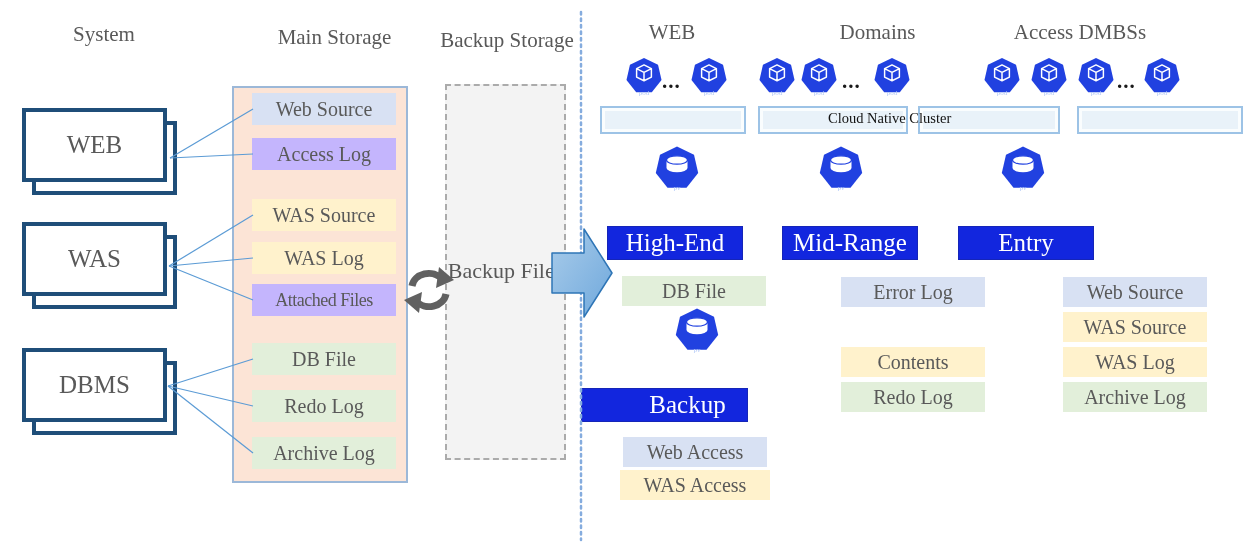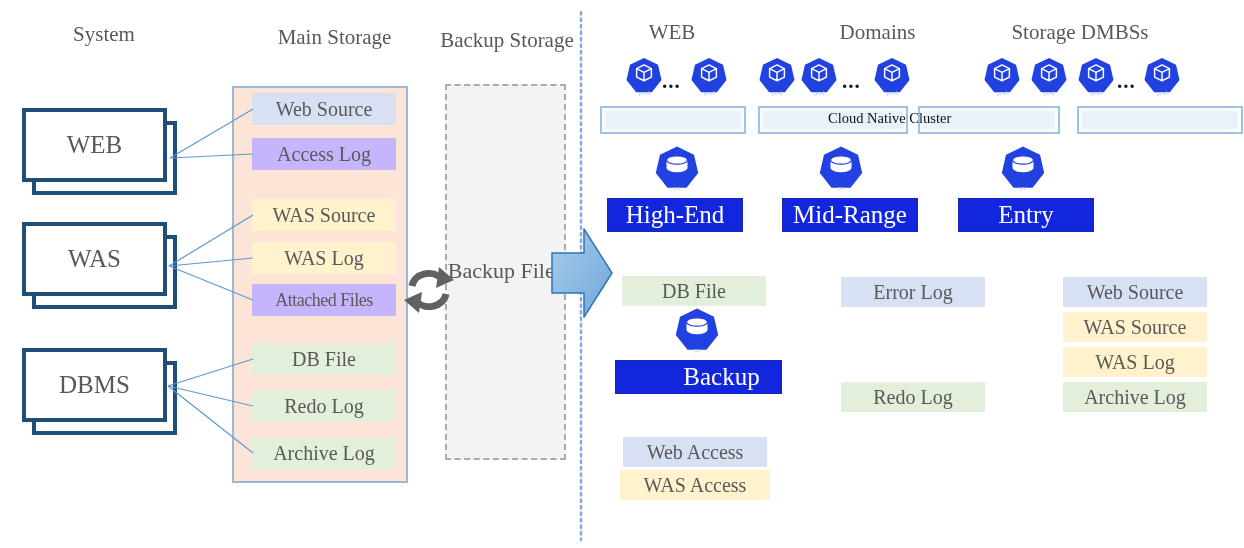--- a/index.html
+++ b/index.html
@@ -32,21 +32,21 @@
   
   .pod{position:absolute;width:38px;height:46px;}
   .pod .plabel{position:absolute;bottom:7px;left:0;width:38px;text-align:center;
     font-size:7px;color:#AFC6F6;line-height:8px;}
   .pv{position:absolute;width:46px;height:54px;}
   .pv .plabel{position:absolute;bottom:8px;left:0;width:46px;text-align:center;
     font-size:7px;color:#AFC6F6;line-height:8px;}
   .dots{position:absolute;font-size:21px;font-weight:900;color:#1a1a1a;letter-spacing:1px;line-height:10px;}
   
   .tier{position:absolute;height:34px;background:#1226DE;border:1px solid #1525B8;box-sizing:border-box;
-    color:#fff;font-size:25px;text-align:center;line-height:32px;white-space:nowrap;}
+    color:#fff;font-size:25px;text-align:center;line-height:32px;white-space:nowrap;margin-top:28px;}
   
   .ritem{position:absolute;width:144px;height:30px;line-height:30px;text-align:center;
     font-size:20px;color:#595959;white-space:nowrap;}
   svg{display:block;}
 </style>
 </head>
 <body>
 
 <div id="canvas">
 
@@ -62,21 +62,21 @@
       <line x1="168" y1="386" x2="253" y2="453"></line>
     </g>
     <line x1="581" y1="12" x2="581" y2="540" stroke="#85ACDE" stroke-width="2.5" stroke-dasharray="2.5 4" stroke-linecap="round"></line>
   </svg>
 
   <div class="hdr" style="left:38px;top:22px;width:132px;">System</div>
   <div class="hdr" style="left:262px;top:25px;width:145px;">Main Storage</div>
   <div class="hdr" style="left:433px;top:28px;width:148px;">Backup Storage</div>
   <div class="hdr" style="left:612px;top:20px;width:120px;">WEB</div>
   <div class="hdr" style="left:815px;top:20px;width:125px;">Domains</div>
-  <div class="hdr" style="left:1000px;top:20px;width:160px;">Storage DMBSs</div>
+  <div class="hdr" style="left:1000px;top:20px;width:160px;">Access DMBSs</div>
 
   <div class="sysbox" style="left:22px;top:108px;">
     <div class="back"></div>
     <div class="front">WEB</div>
   </div>
   <div class="sysbox" style="left:22px;top:222px;">
     <div class="back"></div>
     <div class="front">WAS</div>
   </div>
   <div class="sysbox" style="left:22px;top:348px;">
@@ -224,25 +224,26 @@
 
   <div class="ritem" style="left: 622px; top: 276px; background-color: rgb(226, 239, 218);">DB File</div>
   <div class="pv" style="left:674px;top:308px;">
     <svg width="46" height="44" viewBox="0 0 46 43">
         <polygon points="23,0 40,8.2 44.2,26.6 32.5,41.3 13.5,41.3 1.8,26.6 6,8.2" fill="#2141E0"></polygon>
         <path d="M12.5 13.5 v8 a10.5 4.2 0 0 0 21 0 v-8" fill="#fff"></path>
         <ellipse cx="23" cy="13.5" rx="10.5" ry="4.2" fill="#fff" stroke="#2141E0" stroke-width="1.2"></ellipse>
       </svg>
     <span class="plabel">pv</span>
   </div>
-  <div class="tier" style="left:615px;top:360px;width:167px;padding-left:46px;">Backup</div>
+  <div class="tier" style="left:581px;top:360px;width:167px;padding-left:46px;">Backup</div>
   <div class="ritem" style="left: 620px; top: 470px; width: 150px; background-color: rgb(255, 242, 204);">WAS Access</div>
   <div class="ritem" style="left: 623px; top: 437px; background-color: rgb(216, 225, 243);">Web Access</div>
 
   <div class="ritem" style="left: 841px; top: 277px; background-color: rgb(216, 225, 243);">Error Log</div>
+  <div class="ritem" style="left: 841px; top: 347px; background-color: rgb(255, 242, 204);">Contents</div>
   <div class="ritem" style="left: 841px; top: 382px; background-color: rgb(226, 239, 218);">Redo Log</div>
 
   <div class="ritem" style="left: 1063px; top: 277px; background-color: rgb(216, 225, 243);">Web Source</div>
   <div class="ritem" style="left: 1063px; top: 312px; background-color: rgb(255, 242, 204);">WAS Source</div>
   <div class="ritem" style="left: 1063px; top: 347px; background-color: rgb(255, 242, 204);">WAS Log</div>
   <div class="ritem" style="left: 1063px; top: 382px; background-color: rgb(226, 239, 218);">Archive Log</div>
 
 </div>
 
 </body></html>

